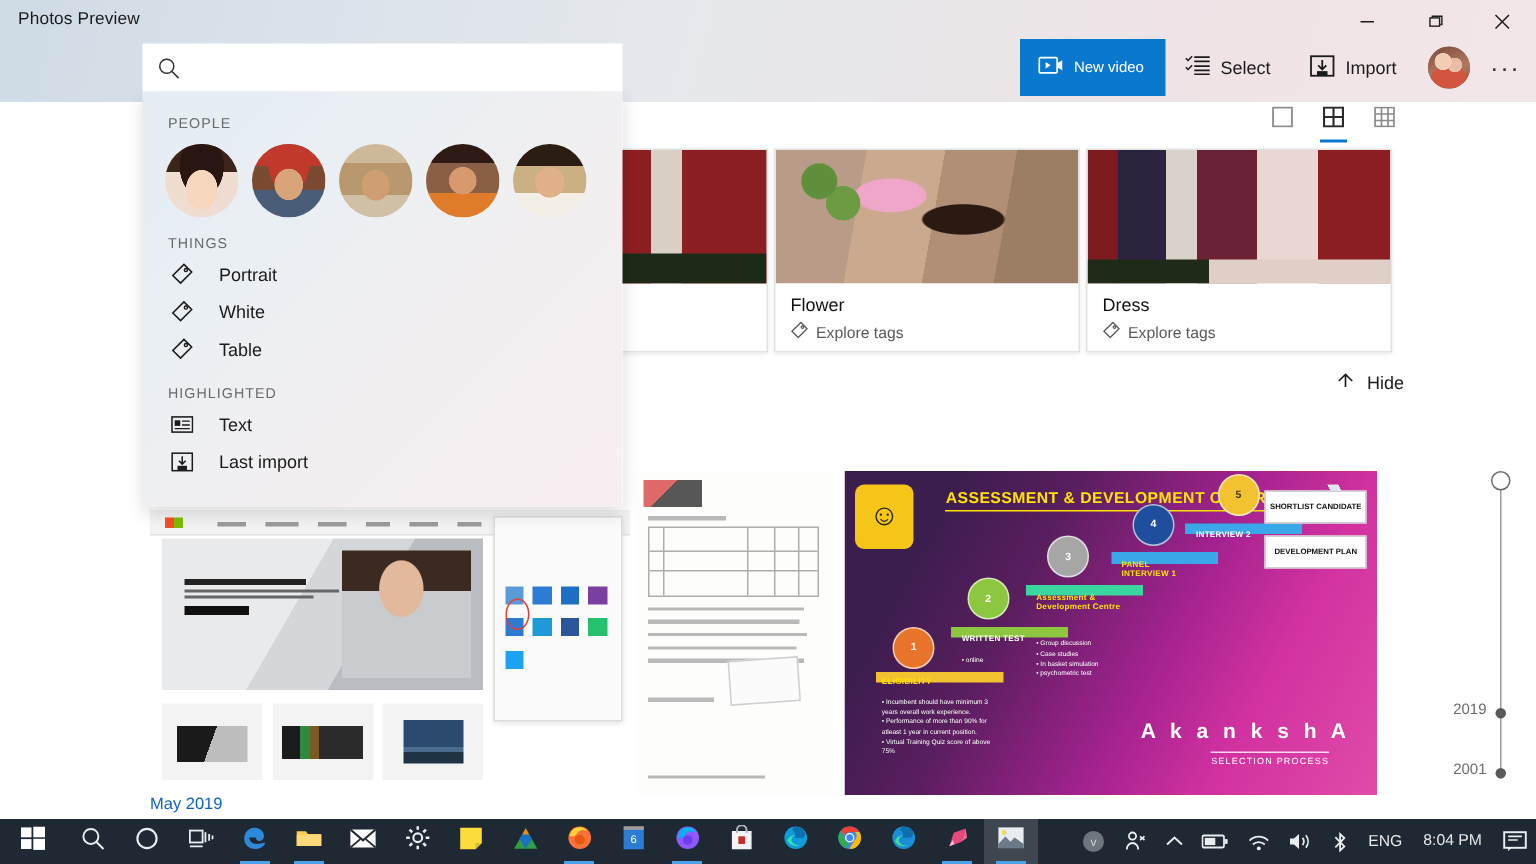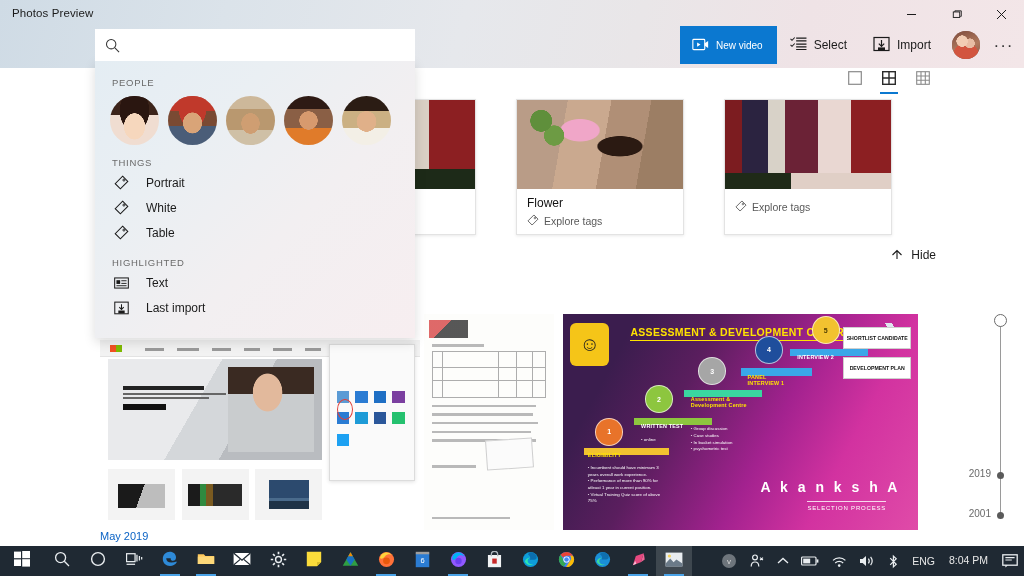--- a/index.html
+++ b/index.html
@@ -124,21 +124,21 @@
   }
   .view-toggles { position: absolute; right: 90px; top: 3px; display: flex; gap: 12px; align-items: flex-start; }
   .vt { width: 22px; height: 24px; display: flex; flex-direction: column; align-items: center; cursor: pointer; }
   .vt .glyph { color: #8a8a8a; }
   .vt.active .glyph { color: #2b2b2b; }
   .vt .bar { width: 18px; height: 2px; background: transparent; margin-top: 3px; }
   .vt.active .bar { background: #0b78d0; }
 
   
   .card {
-    position: absolute; top: 31px; width: 168px; height: 136px;
+    position: absolute; top: 31px; width: 204px; height: 136px;
     background: #fff; border: 1px solid #e3e3e3; box-shadow: 0 1px 3px rgba(0,0,0,.09);
     overflow: hidden; cursor: pointer;
   }
   .card .thumb { width: 100%; height: 89px; overflow: hidden; position: relative; }
   .card .meta { padding: 7px 10px 0 10px; }
   .card .ctitle { font-size: 12px; color: #121212; }
   .card .csub { display: flex; align-items: center; gap: 5px; margin-top: 4px; font-size: 10.5px; color: #5a5a5a; }
 
   .wed-a { background:
       linear-gradient(90deg,#e8d2cd 0 18%, #f2dcd6 18% 33%, #8c1f22 33% 62%, #d9cfc4 62% 72%, #8c1f22 72% 100%),
@@ -477,20 +477,21 @@
           <span>Explore tags</span>
         </div>
       </div>
     </div>
 
     <div class="card" style="left:724px;">
       <div class="thumb">
           <div class="wed-c"></div>
         </div>
       <div class="meta">
+        <div class="ctitle">Dress</div>
         <div class="csub">
           <span>
             <svg width="12" height="12" viewBox="0 0 16 16">
                 <path d="M9.2 1.3L14.7 6.8 6.8 14.7 1.3 9.2z" stroke="#5a5a5a" stroke-width="1.2" fill="none"></path>
                 <circle cx="10.6" cy="5.4" r="1.1" stroke="#5a5a5a" stroke-width="1.1" fill="none"></circle>
               </svg>
           </span>
           <span>Explore tags</span>
         </div>
       </div>

